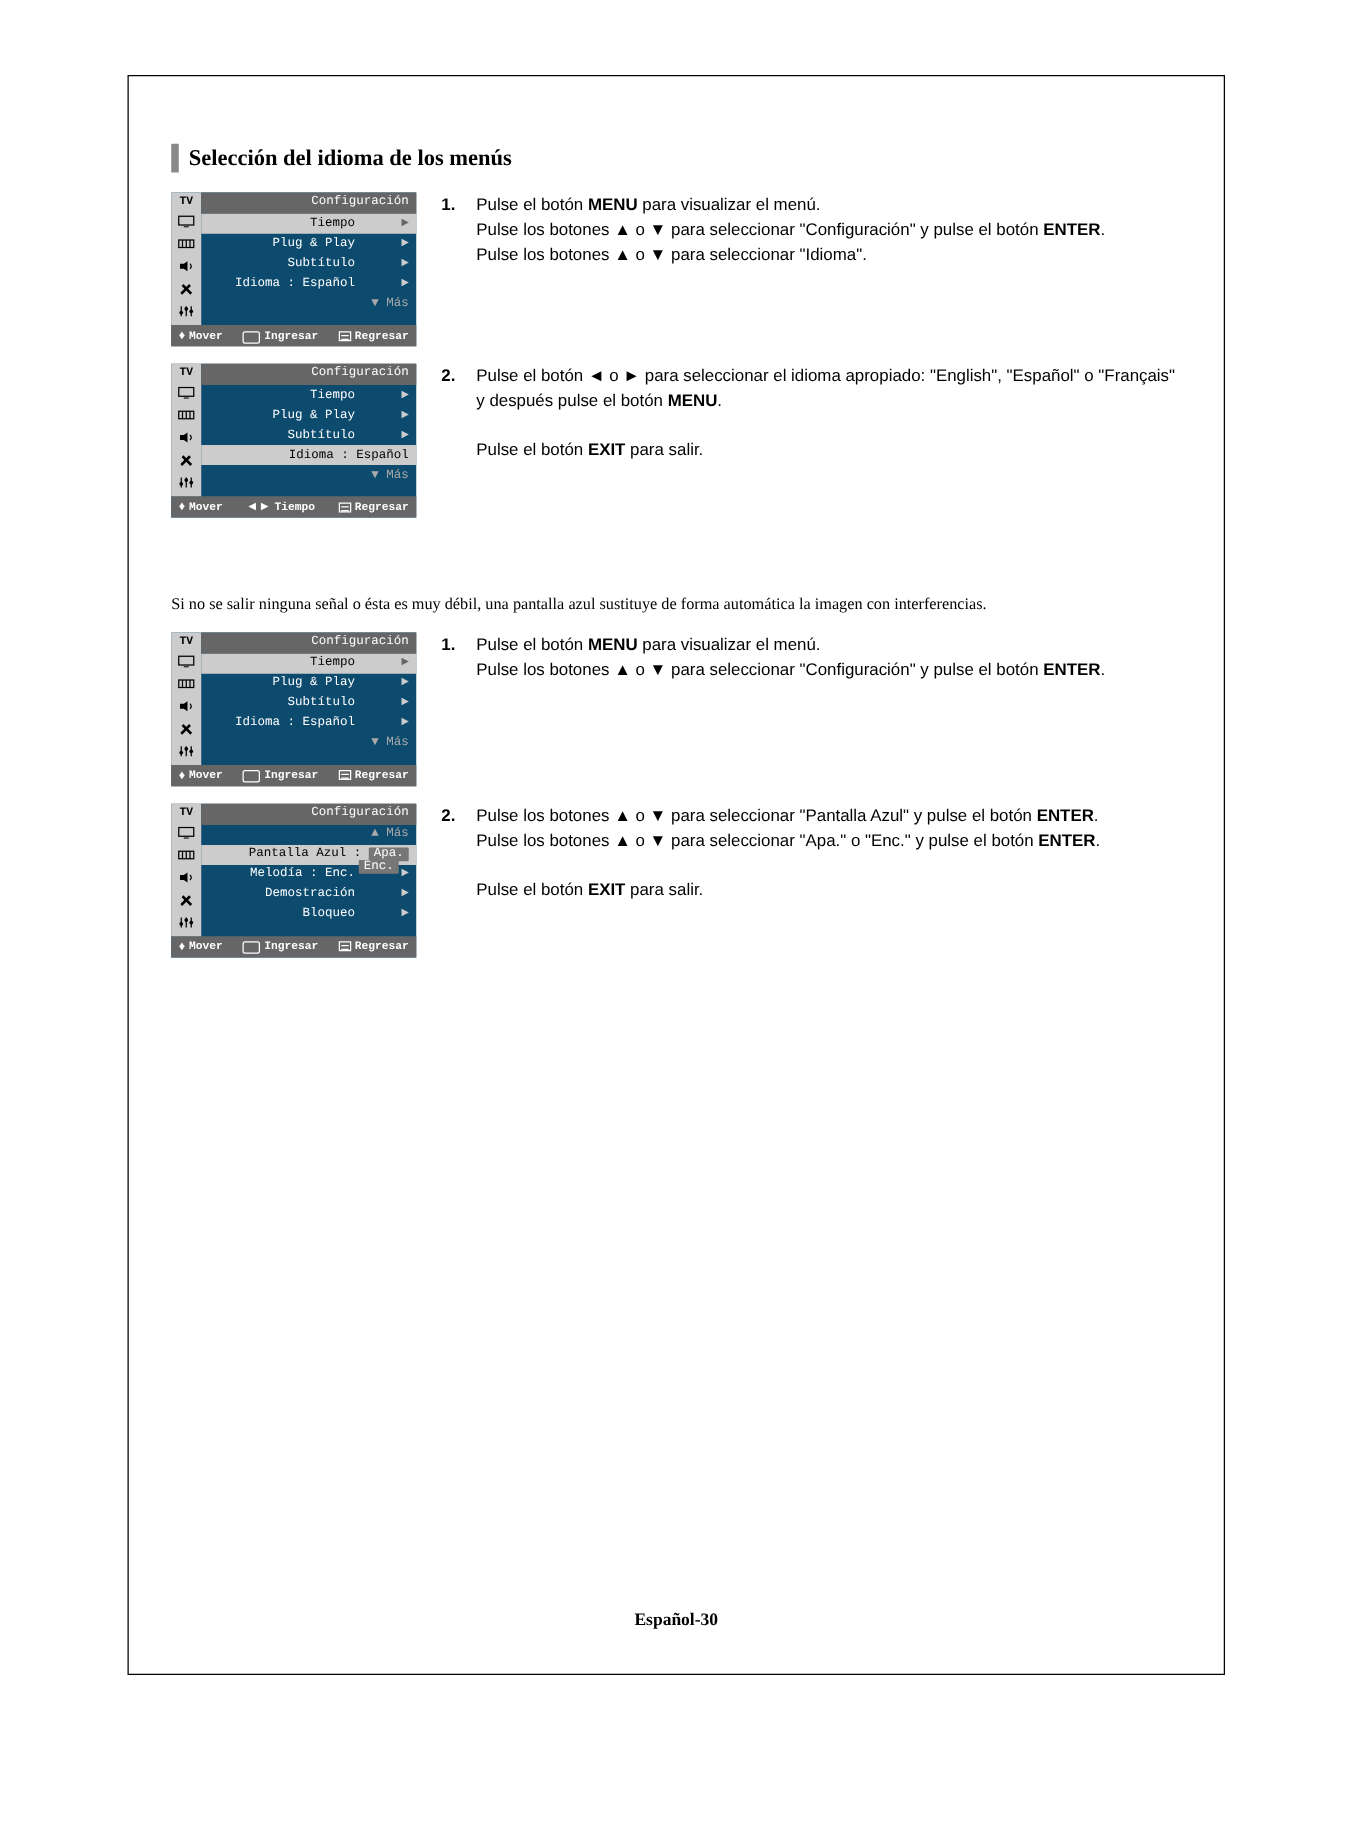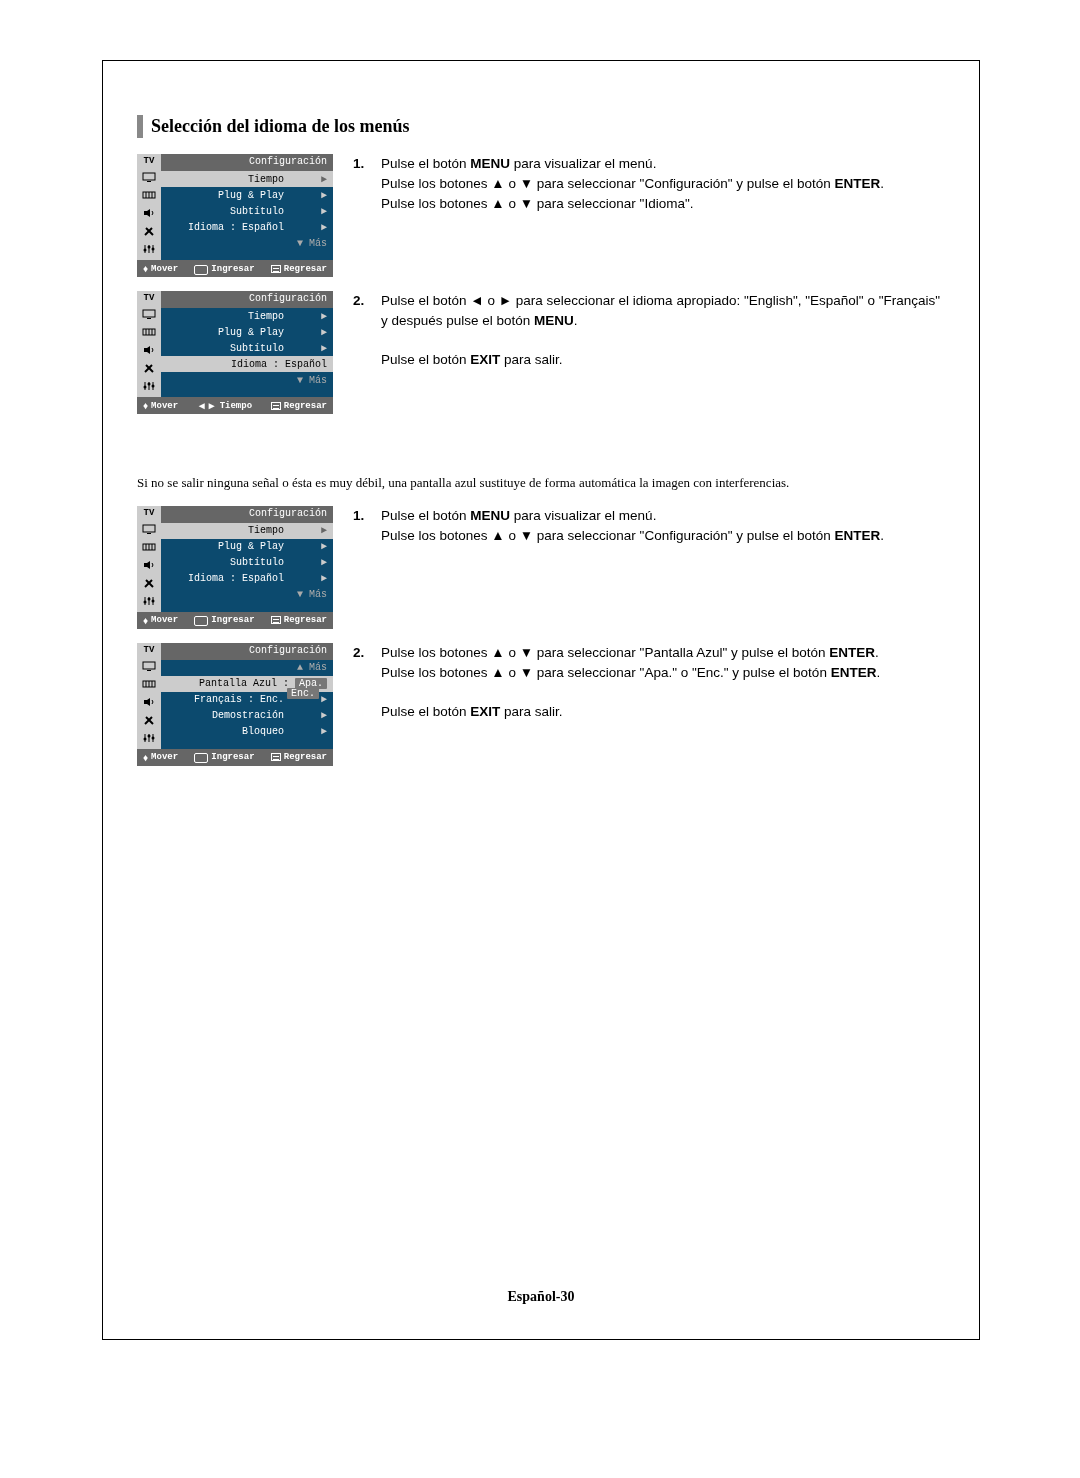--- a/index.html
+++ b/index.html
@@ -519,21 +519,21 @@
             </div>
           <div class="menu-item sel" style="position:relative;">
             <span class="menu-item-left">
                 <span>Pantalla Azul :</span>
                 <span class="enc-pill">Apa.</span>
               </span>
             <span class="enc-pill" style="position:absolute; right:14px; top:12px;">Enc.</span>
           </div>
           <div class="menu-item">
               <span class="menu-item-left">
-                <span>Français</span>
+                <span>Melodía</span>
                 <span>:</span>
                 <span>Enc.</span>
               </span>
               <span class="arrow">►</span>
             </div>
           <div class="menu-item">
               <span>Demostración</span>
               <span class="arrow">►</span>
             </div>
           <div class="menu-item">

